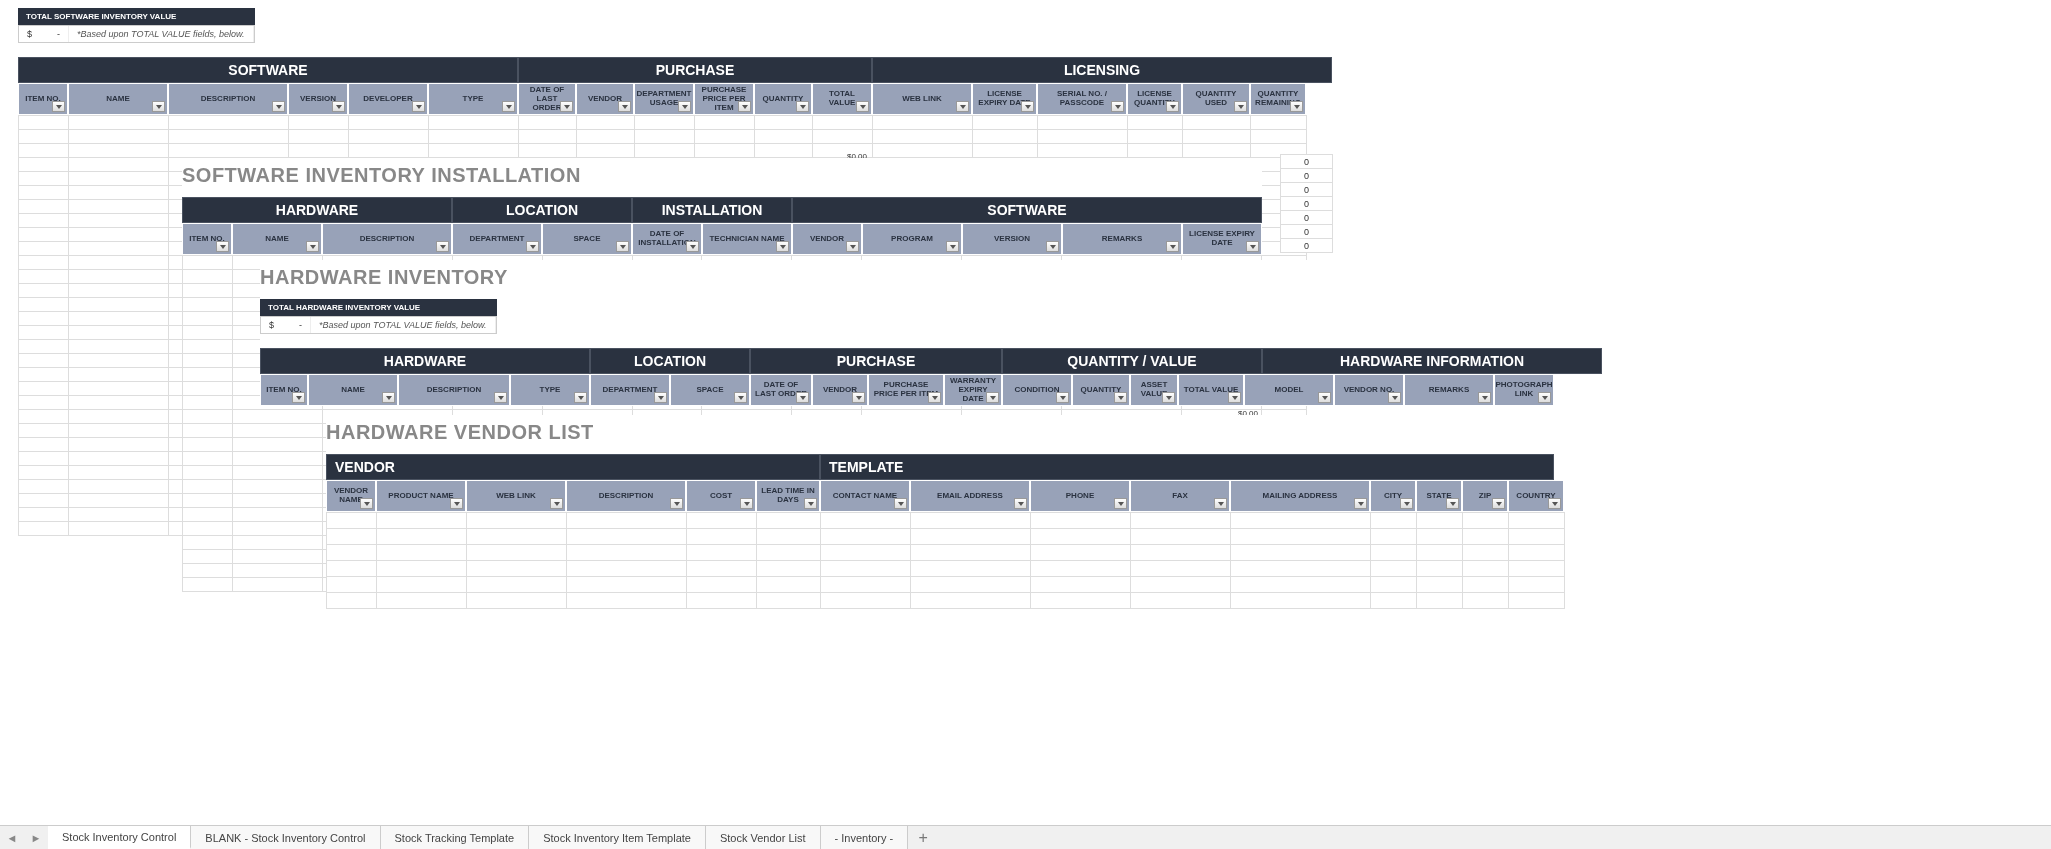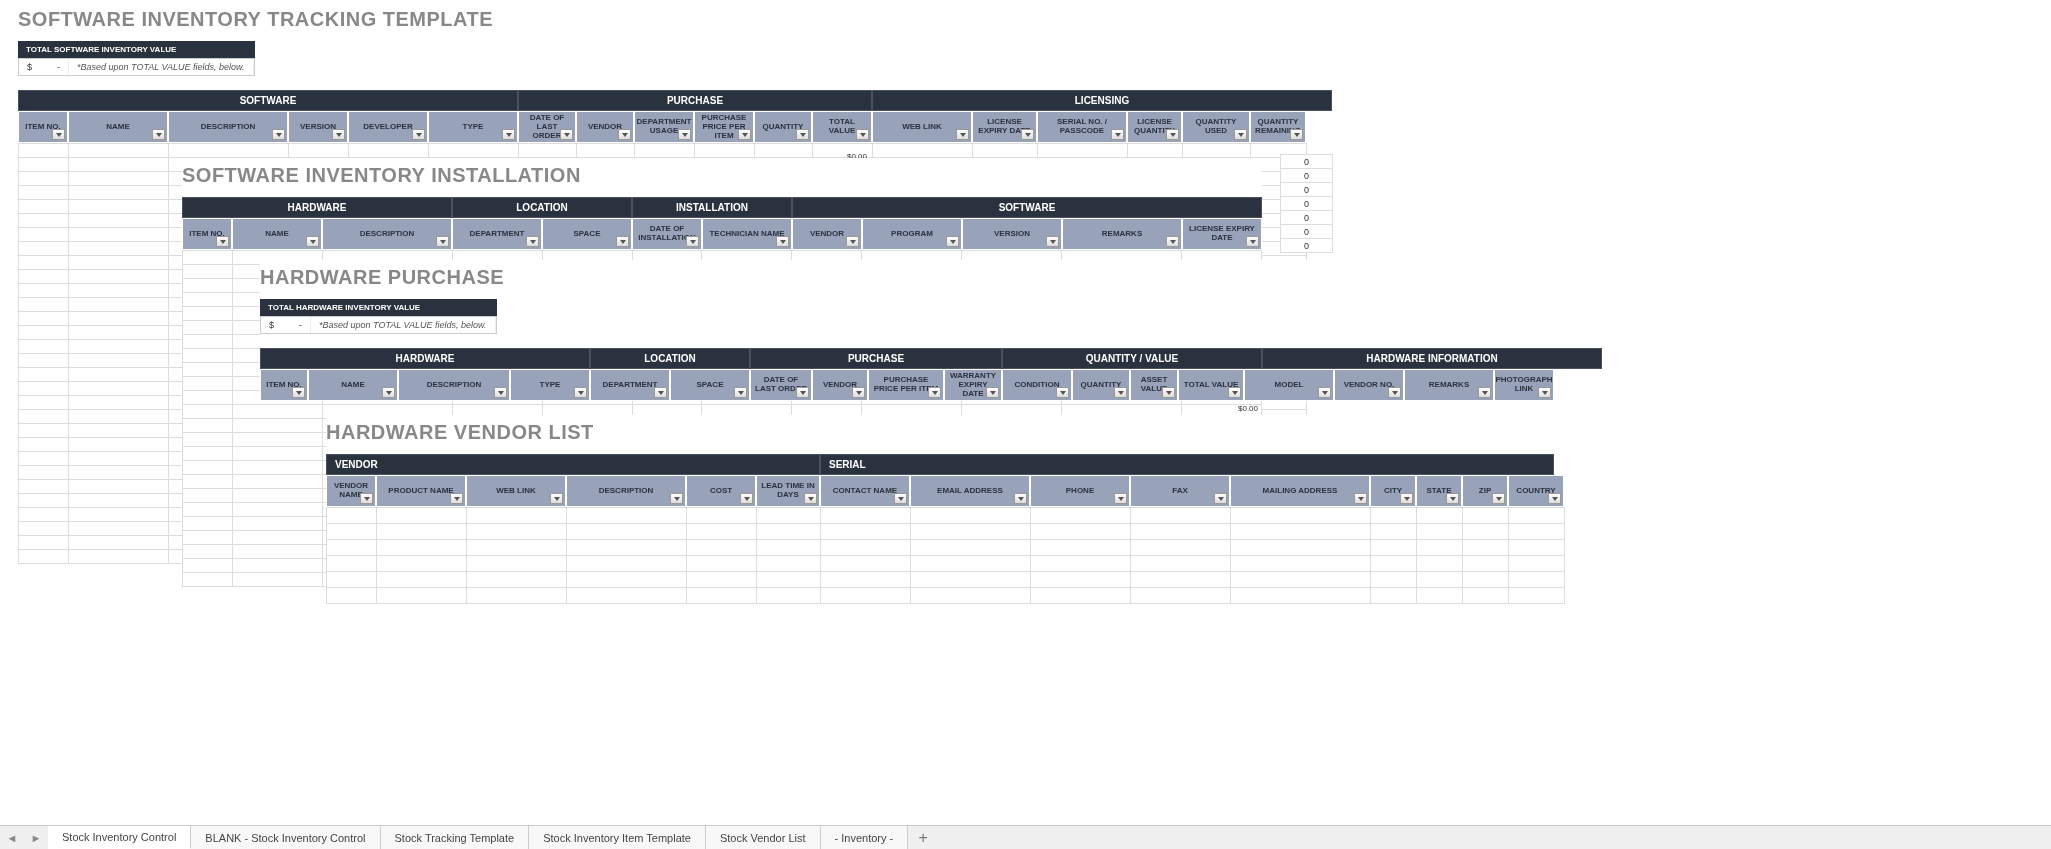--- a/index.html
+++ b/index.html
@@ -4,41 +4,40 @@
 <style>
   * { box-sizing: border-box; margin: 0; padding: 0; }
   body { font-family: Arial, sans-serif; background: #fff; font-size: 10px; color: #333; position: relative; width: 2051px; height: 849px; overflow: hidden; }
   .big-title { font-size: 20px; font-weight: bold; color: #888; letter-spacing: 0.5px; margin-bottom: 10px; }
   .layer { position: absolute; background: #fff; }
   .val-dark { background: #2a3240; color: #fff; font-size: 8px; font-weight: bold; padding: 4px 8px; }
   .val-row { display: flex; border: 1px solid #ccc; font-size: 9px; }
   .val-row > div { padding: 3px 8px; border-right: 1px solid #eee; }
   .val-row .amt { width: 50px; display: flex; justify-content: space-between; }
   .val-row .based { font-style: italic; color: #555; flex: 1; }
-  .sect-hdr { background: #2a3240; color: #fff; font-size: 10px; font-weight: bold; text-align: center; padding: 4px; border: 1px solid #4a5260; }
+  .sect-hdr { background: #2a3240; color: #fff; font-size: 14px; font-weight: bold; text-align: center; padding: 4px; border: 1px solid #4a5260; }
   .col-hdr { background: #98a2b8; color: #2a3240; font-size: 8px; font-weight: bold; text-align: center; padding: 2px 3px; border: 1px solid #fff; position: relative; display: flex; align-items: center; justify-content: center; line-height: 1.1; min-height: 32px; }
   .filter { position: absolute; bottom: 2px; right: 2px; width: 13px; height: 11px; background: linear-gradient(#fefefe,#ddd); border: 1px solid #999; display: flex; align-items: center; justify-content: center; cursor: pointer; }
   .filter::after { content: ''; border-left: 3px solid transparent; border-right: 3px solid transparent; border-top: 4px solid #555; }
   table { border-collapse: collapse; table-layout: fixed; }
   td { border: 1px solid #ddd; height: 14px; padding: 0 3px; font-size: 9px; text-align: center; background: #fff; }
   .zero-col { position: absolute; }
   .zero-col td { width: 52px; }
   .tabs { position: absolute; bottom: 0; left: 0; right: 0; height: 24px; background: #f0f0f0; border-top: 1px solid #ccc; display: flex; align-items: stretch; font-size: 11px; }
   .tab-nav { width: 24px; display: flex; align-items: center; justify-content: center; color: #888; cursor: pointer; }
   .tab { padding: 4px 14px; background: #f8f8f8; border-right: 1px solid #ccc; color: #444; cursor: pointer; display: flex; align-items: center; }
   .tab.active { background: #fff; font-weight: normal; border-bottom: 2px solid #fff; }
   .tab-add { width: 30px; display: flex; align-items: center; justify-content: center; font-size: 16px; color: #777; cursor: pointer; }
   .flex-row { display: flex; }
   .flex-row > div { flex-shrink: 0; }
 </style>
 </head>
 <body>
 
 <div class="layer" style="left:18px; top:8px; width:1320px;">
-  <div class="big-title">SOFTWARE INVENTORY TRACKING TEMPLATE</div>
   <div style="display:inline-block;">
     <div class="val-dark">TOTAL SOFTWARE INVENTORY VALUE</div>
     <div class="val-row">
       <div class="amt">
           <span>$</span>
           <span>-</span>
         </div>
       <div class="based">*Based upon TOTAL VALUE fields, below.</div>
     </div>
   </div>
@@ -1152,21 +1151,21 @@
           <td style="width: 100px;"></td>
           <td style="width: 100px;"></td>
           <td style="width: 120px;"></td>
           <td style="width: 80px;"></td>
         </tr>
       </tbody>
     </table>
 </div>
 
 <div class="layer" style="left:260px; top:260px; width:1790px; padding-top:6px;">
-  <div class="big-title">HARDWARE PURCHASE</div>
+  <div class="big-title">HARDWARE INVENTORY</div>
   <div style="display:inline-block;">
     <div class="val-dark">TOTAL HARDWARE INVENTORY VALUE</div>
     <div class="val-row">
       <div class="amt">
           <span>$</span>
           <span>-</span>
         </div>
       <div class="based">*Based upon TOTAL VALUE fields, below.</div>
     </div>
   </div>
@@ -1252,21 +1251,21 @@
         <span class="filter"></span>
       </div>
   </div>
   <div style="position:absolute; left:978px; bottom:-12px; font-size:8px;">$0.00</div>
 </div>
 
 <div class="layer" style="left:326px; top:415px; width:1720px; padding-top:6px;">
   <div class="big-title">HARDWARE VENDOR LIST</div>
   <div class="flex-row">
     <div class="sect-hdr" style="width:494px; text-align:left; padding-left:8px;">VENDOR</div>
-    <div class="sect-hdr" style="width:734px; text-align:left; padding-left:8px;">SERIAL</div>
+    <div class="sect-hdr" style="width:734px; text-align:left; padding-left:8px;">TEMPLATE</div>
   </div>
   <div class="flex-row">
     <div class="col-hdr" style="width:50px;">
         <span>VENDOR NAME</span>
         <span class="filter"></span>
       </div>
     <div class="col-hdr" style="width:90px;">
         <span>PRODUCT NAME</span>
         <span class="filter"></span>
       </div>

